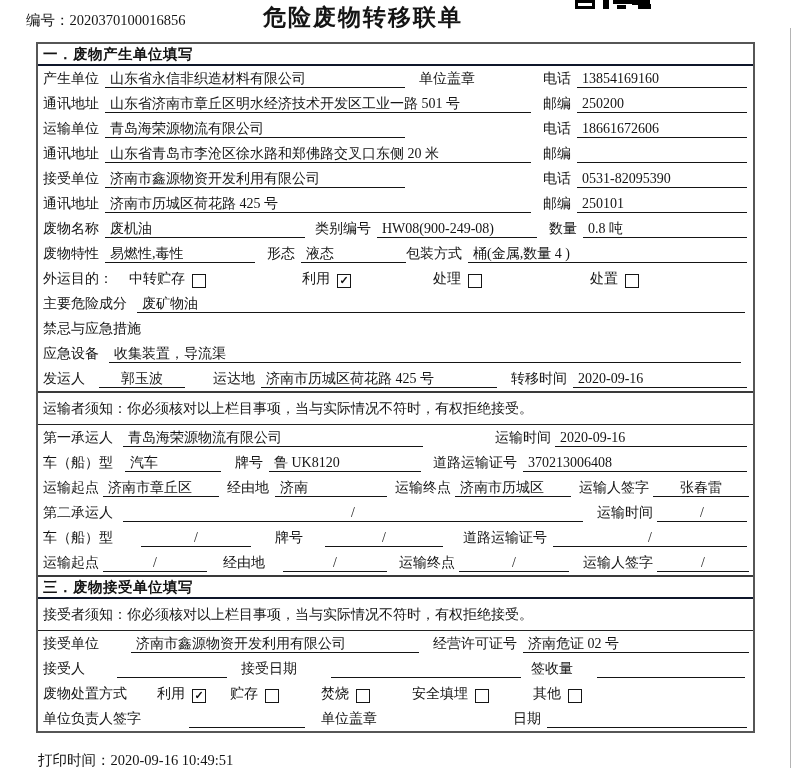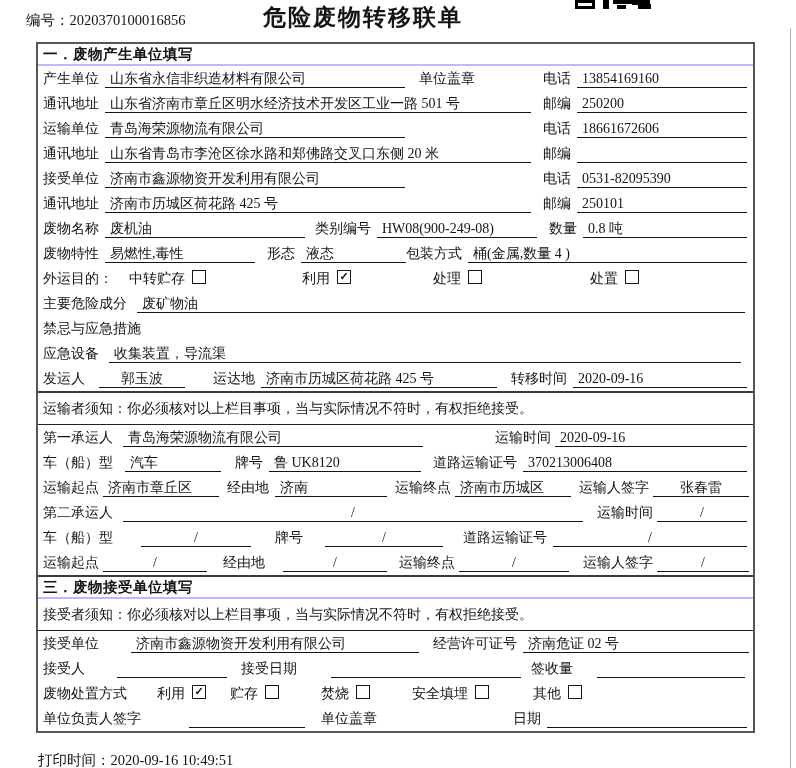--- a/index.html
+++ b/index.html
@@ -16,30 +16,30 @@
   .qr i{position:absolute;background:#000}
   .qr .q1{left:0;top:0;width:14px;height:3px;border:3px solid #000;background:transparent}
   .qr .q2{left:28px;top:0;width:6px;height:9px}
   .qr .q3{left:38px;top:0;width:21px;height:4px}
   .qr .q4{left:42px;top:5px;width:9px;height:4px}
   .qr .q5{left:57px;top:0;width:18px;height:5px}
   .qr .q6{left:63px;top:4px;width:13px;height:5px}
 
   .tbl{position:absolute;left:36px;top:42px;width:719px;border:2px solid #565656;background:#fff;box-sizing:border-box}
   .sec-hdr{font-weight:bold;font-size:14.5px;height:20px;line-height:20px;padding-left:5px;
-    border-bottom:2px solid #c4b5fd;letter-spacing:.5px}
+    border-bottom:2px solid #0f172a;letter-spacing:.5px}
   .sec+.sec{border-top:2px solid #3a3a3a}
   .notice{height:31px;display:flex;align-items:center;padding-left:5px;border-bottom:1.5px solid #222;white-space:nowrap}
   .row{height:25px;display:flex;align-items:center;padding-left:5px;white-space:nowrap}
   .lbl{white-space:nowrap;flex:0 0 auto}
   .ul{border-bottom:1px solid #151515;height:19px;line-height:19px;padding:0 5px;
     box-sizing:border-box;flex:0 0 auto;overflow:visible;white-space:nowrap}
   .fx{flex:1 1 auto}
   .ctr{text-align:center;padding:0}
-  .cbg{display:inline-flex;align-items:flex-start;flex:0 0 auto}
+  .cbg{display:inline-flex;align-items:flex-end;flex:0 0 auto}
   .cb{display:inline-block;width:12px;height:12px;border:1px solid #161616;margin-left:7px;
     line-height:11px;text-align:center;font-size:11px;font-weight:bold;box-sizing:content-box}
   .footer{position:absolute;left:38px;top:751px;font-size:14.5px;white-space:nowrap}
   .page-edge{position:absolute;left:790px;top:28px;width:1px;height:740px;background:#b4b4b4}
 </style>
 </head>
 <body>
 
 <div class="no-line"><span>编号：</span><span>2020370100016856</span></div>
 <div class="doc-title">危险废物转移联单</div>

